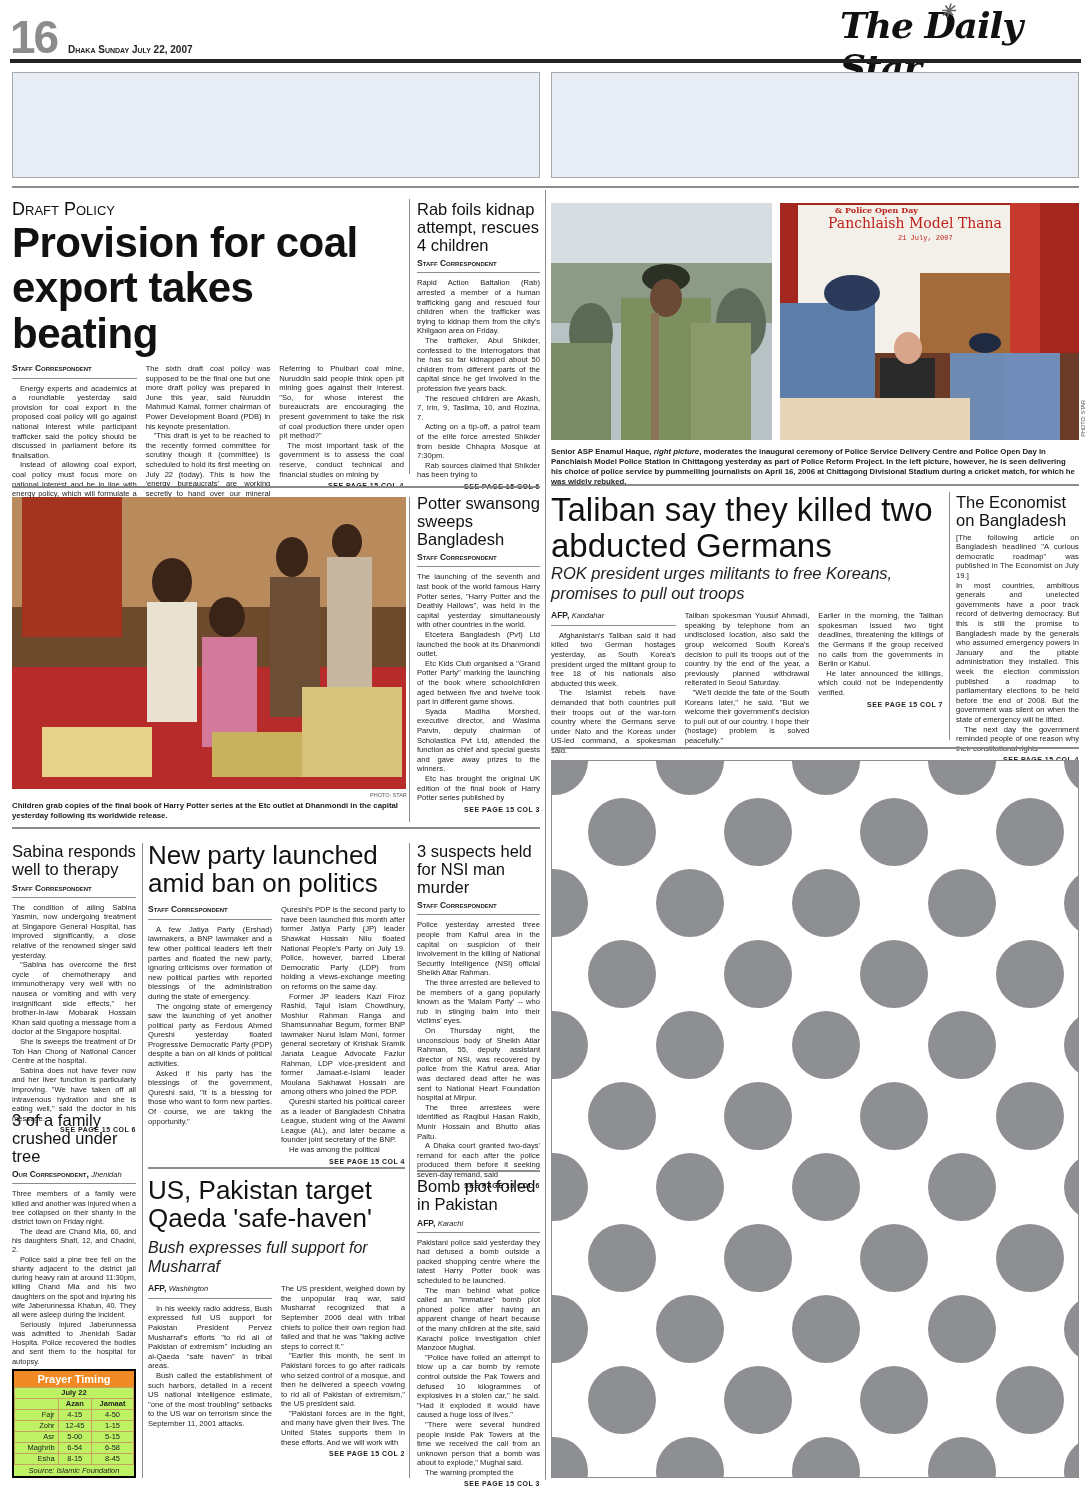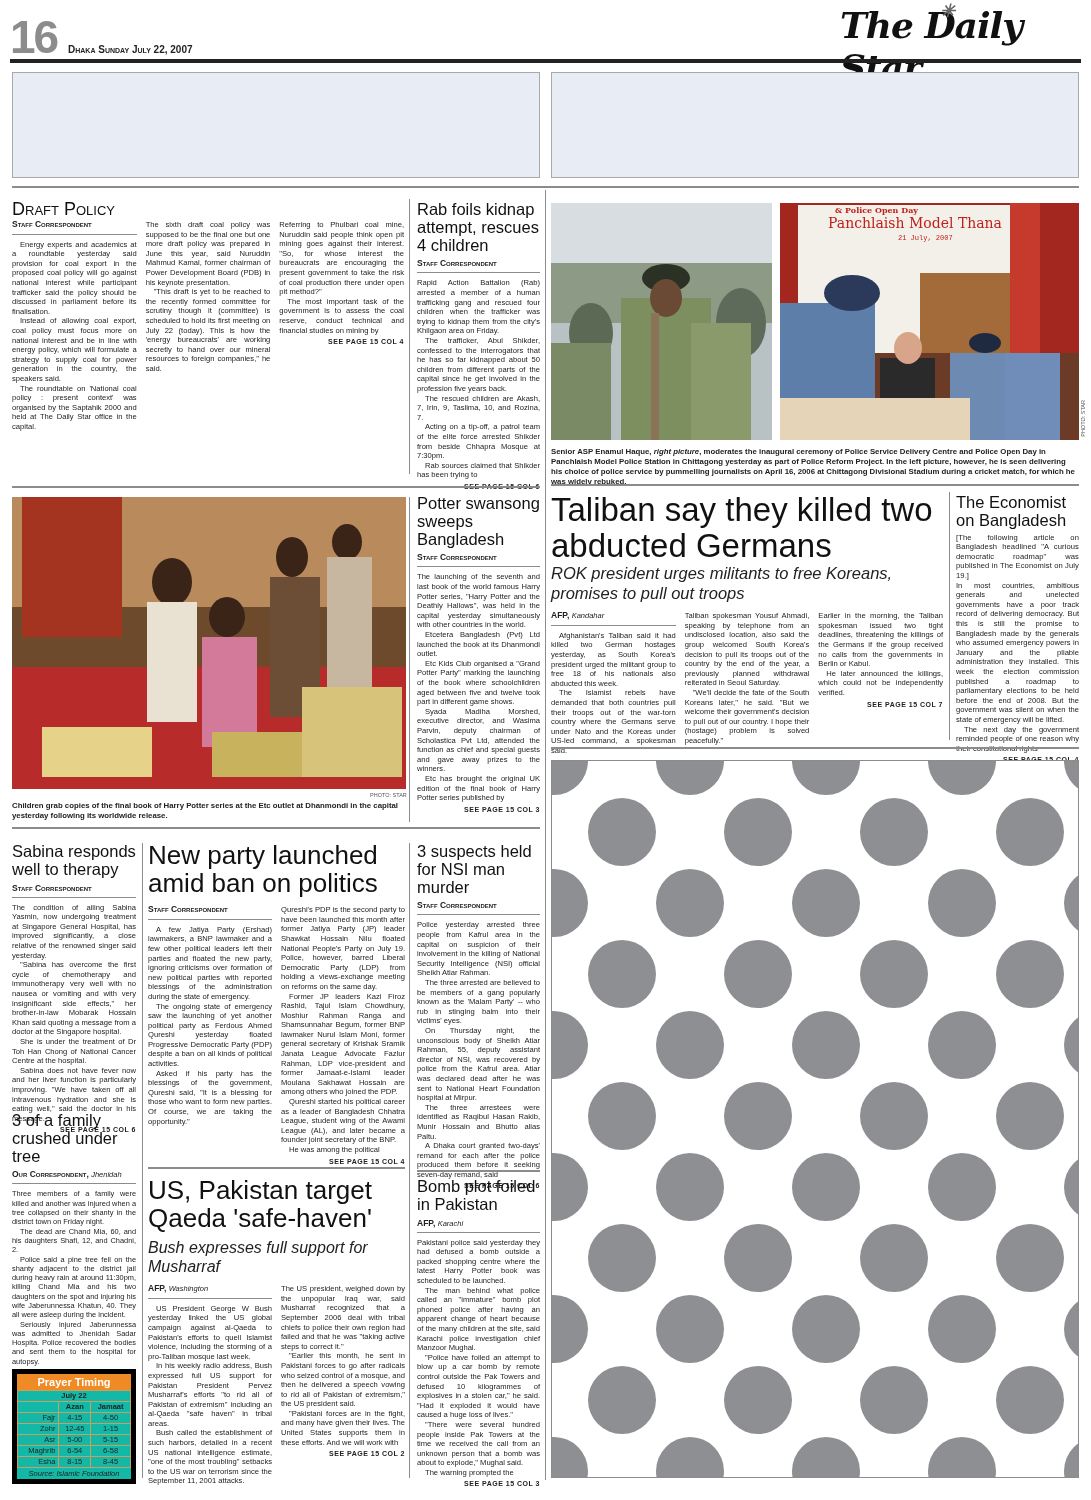--- a/index.html
+++ b/index.html
@@ -24,21 +24,21 @@
 .body p:first-child{text-indent:0}
 .more{font-size:7px;font-weight:bold;text-align:right;color:#222;margin-top:2px;letter-spacing:.5px}
 .cols{display:flex;gap:9px}
 .cols>div{flex:1}
 .deck{font-style:italic;color:#222}
 .caption{font-size:7.8px;font-weight:bold;line-height:10px;color:#222}
 .caption i{font-weight:bold}
 .credit{font-size:5.5px;color:#555}
 .photo{overflow:hidden}
 .dots{overflow:hidden;border:1px solid #8c8c8c;background:#fff}
-.prayer{border:5px solid #000000;background:#14b8a6;font-size:7.5px}
+.prayer{border:2px solid #000000;background:#bef264;font-size:7.5px}
 .prayer .ph{background:#f08a24;color:#fff;font-weight:bold;font-size:11px;text-align:center;padding:2px 0}
 .prayer table{width:100%;border-collapse:collapse}
 .prayer td{border:1px solid #c9a060;padding:0 3px;text-align:center;line-height:10px}
 .prayer td.n{text-align:right}
 .prayer .src{text-align:center;font-style:italic;padding:1px 0}
 </style>
 </head>
 <body>
 
 <div class="abs pgnum">16</div>
@@ -48,20 +48,21 @@
   <span class="star">✳</span>
 </div>
 <div class="abs toprule"></div>
 
 <div class="abs adbox" style="left:12px;top:72px;width:528px;height:106px"></div>
 <div class="abs adbox" style="left:551px;top:72px;width:528px;height:106px"></div>
 <div class="abs hrule" style="left:12px;top:186px;width:1067px"></div>
 
 <div class="abs" style="left:12px;top:199px;width:392px">
   <div class="kicker">Draft Policy</div>
+  <div class="hl hl-b" style="font-size:42px;letter-spacing:-0.5px;margin-bottom:8px">Provision for coal export takes beating</div>
   <div class="cols body">
     <div>
       <div class="byline">Staff Correspondent</div>
       <p>Energy experts and academics at a roundtable yesterday said provision for coal export in the proposed coal policy will go against national interest while participant trafficker said the policy should be discussed in parliament before its finalisation.</p>
       <p>Instead of allowing coal export, coal policy must focus more on national interest and be in line with energy policy, which will formulate a strategy to supply coal for power generation in the country, the speakers said.</p>
       <p>The roundtable on 'National coal policy : present context' was organised by the Saptahik 2000 and held at The Daily Star office in the capital.</p>
     </div>
     <div>
       <p>The sixth draft coal policy was supposed to be the final one but one more draft policy was prepared in June this year, said Nuruddin Mahmud Kamal, former chairman of Power Development Board (PDB) in his keynote presentation.</p>
       <p>"This draft is yet to be reached to the recently formed committee for scrutiny though it (committee) is scheduled to hold its first meeting on July 22 (today). This is how the 'energy bureaucrats' are working secretly to hand over our mineral resources to foreign companies," he said.</p>
@@ -278,21 +279,21 @@
 </div>
 
 <div class="abs hrule" style="left:12px;top:827px;width:528px"></div>
 
 <div class="abs" style="left:12px;top:843px;width:124px">
   <div class="hl" style="font-size:16.5px;margin-bottom:4px">Sabina responds well to therapy</div>
   <div class="byline">Staff Correspondent</div>
   <div class="body">
     <p>The condition of ailing Sabina Yasmin, now undergoing treatment at Singapore General Hospital, has improved significantly, a close relative of the renowned singer said yesterday.</p>
     <p>"Sabina has overcome the first cycle of chemotherapy and immunotherapy very well with no nausea or vomiting and with very insignificant side effects," her brother-in-law Mobarak Hossain Khan said quoting a message from a doctor at the Singapore hospital.</p>
-    <p>She is under the treatment of Dr Toh Han Chong of National Cancer Centre at the hospital.</p>
+    <p>She is sweeps the treatment of Dr Toh Han Chong of National Cancer Centre at the hospital.</p>
     <p>Sabina does not have fever now and her liver function is particularly improving. "We have taken off all intravenous hydration and she is eating well," said the doctor in his message.</p>
     <div class="more">SEE PAGE 15 COL 6</div>
   </div>
 </div>
 <div class="abs vrule" style="left:142px;top:843px;height:635px"></div>
 
 <div class="abs" style="left:12px;top:1112px;width:124px">
   <div class="hl" style="font-size:16.5px;margin-bottom:4px">3 of a family crushed under tree</div>
   <div class="byline"><span>Our Correspondent,</span> <i>Jhenidah</i></div>
   <div class="body" style="font-size:7.4px;line-height:9.3px">
@@ -380,21 +381,20 @@
 
 <div class="abs hrule" style="left:148px;top:1167px;width:257px"></div>
 <div class="abs hrule" style="left:417px;top:1170px;width:123px"></div>
 
 <div class="abs" style="left:148px;top:1176px;width:257px">
   <div class="hl" style="font-size:26px;margin-bottom:6px">US, Pakistan target Qaeda 'safe-haven'</div>
   <div class="deck" style="font-size:16px;line-height:19px;margin-bottom:8px">Bush expresses full support for Musharraf</div>
   <div class="cols body">
     <div>
       <div class="byline"><span>AFP,</span> <i>Washington</i></div>
-      <p>US President George W Bush yesterday linked the US global campaign against al-Qaeda to Pakistan's efforts to quell Islamist violence, including the storming of a pro-Taliban mosque last week.</p>
       <p>In his weekly radio address, Bush expressed full US support for Pakistan President Pervez Musharraf's efforts "to rid all of Pakistan of extremism" including an al-Qaeda "safe haven" in tribal areas.</p>
       <p>Bush called the establishment of such harbors, detailed in a recent US national intelligence estimate, "one of the most troubling" setbacks to the US war on terrorism since the September 11, 2001 attacks.</p>
     </div>
     <div>
       <p>The US president, weighed down by the unpopular Iraq war, said Musharraf recognized that a September 2006 deal with tribal chiefs to police their own region had failed and that he was "taking active steps to correct it."</p>
       <p>"Earlier this month, he sent in Pakistani forces to go after radicals who seized control of a mosque, and then he delivered a speech vowing to rid all of Pakistan of extremism," the US president said.</p>
       <p>"Pakistani forces are in the fight, and many have given their lives. The United States supports them in these efforts. And we will work with</p>
       <div class="more">SEE PAGE 15 COL 2</div>
     </div>
   </div>

